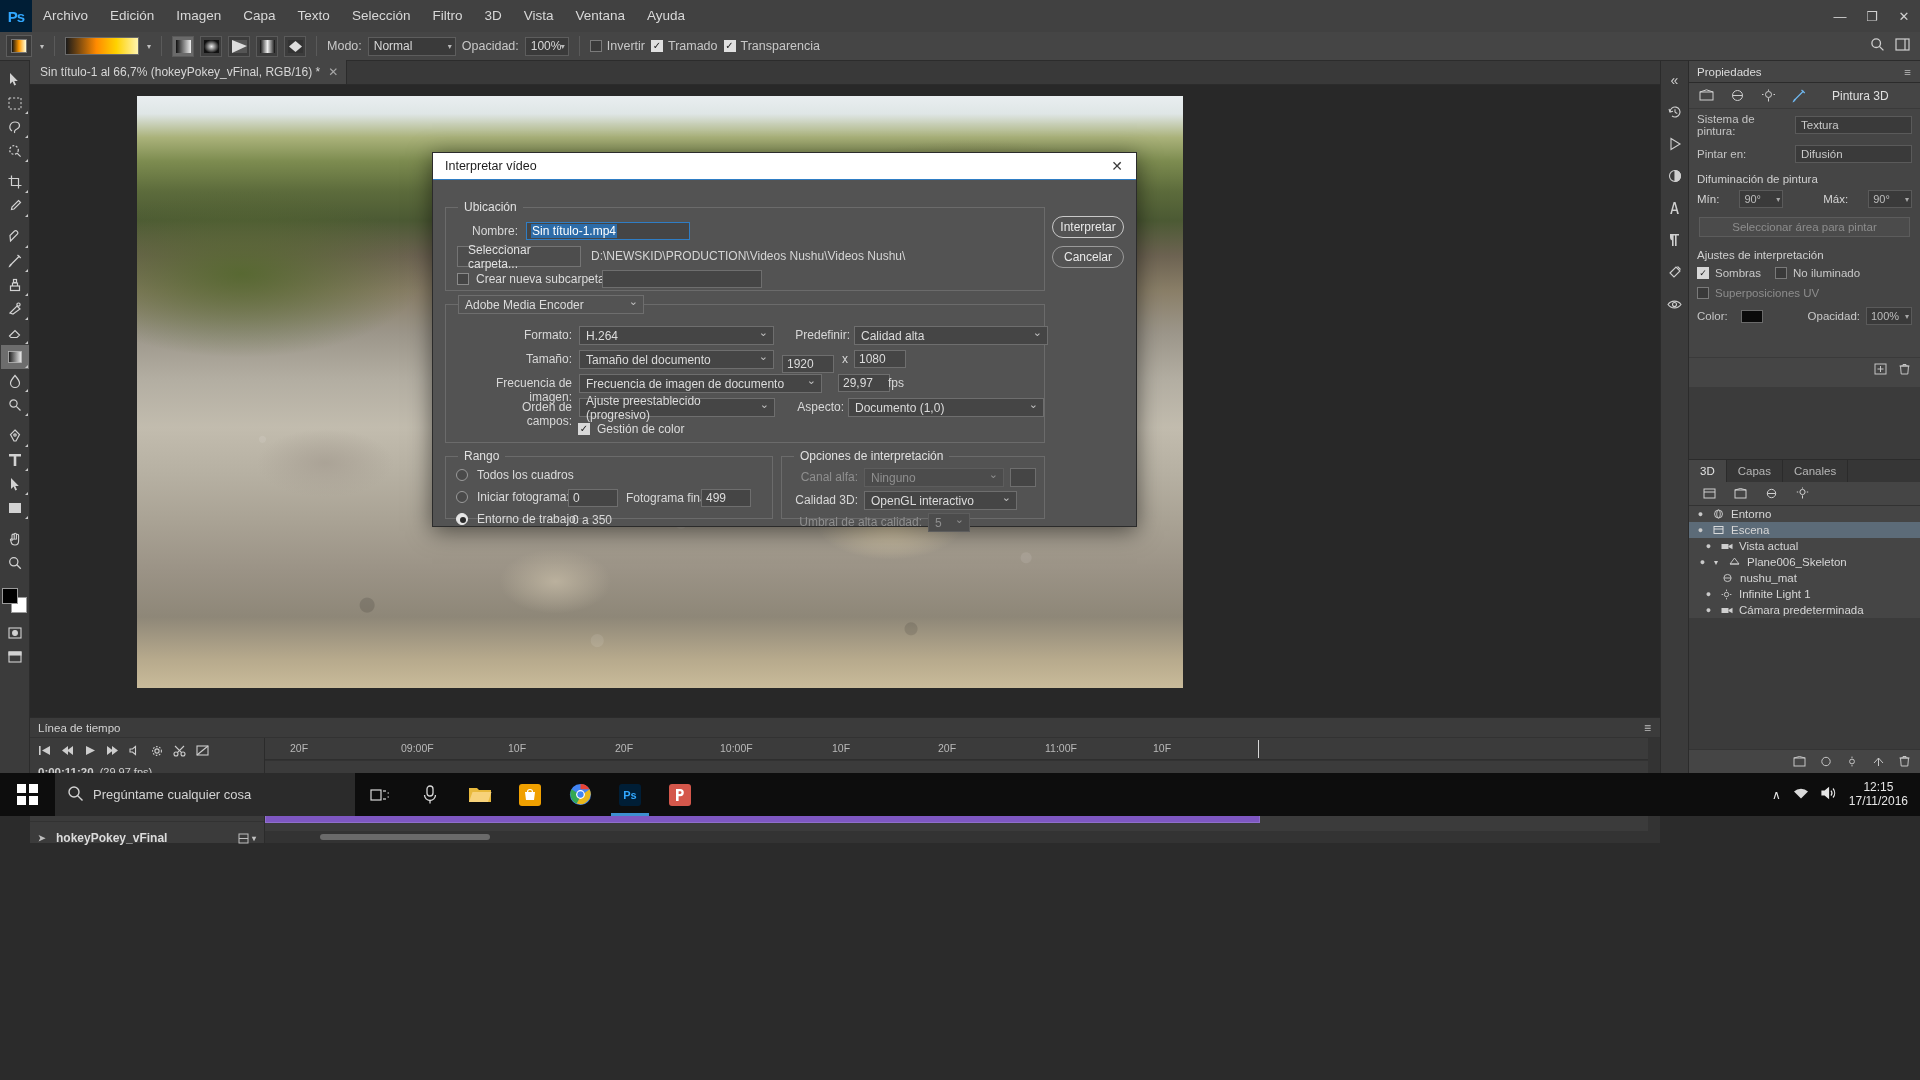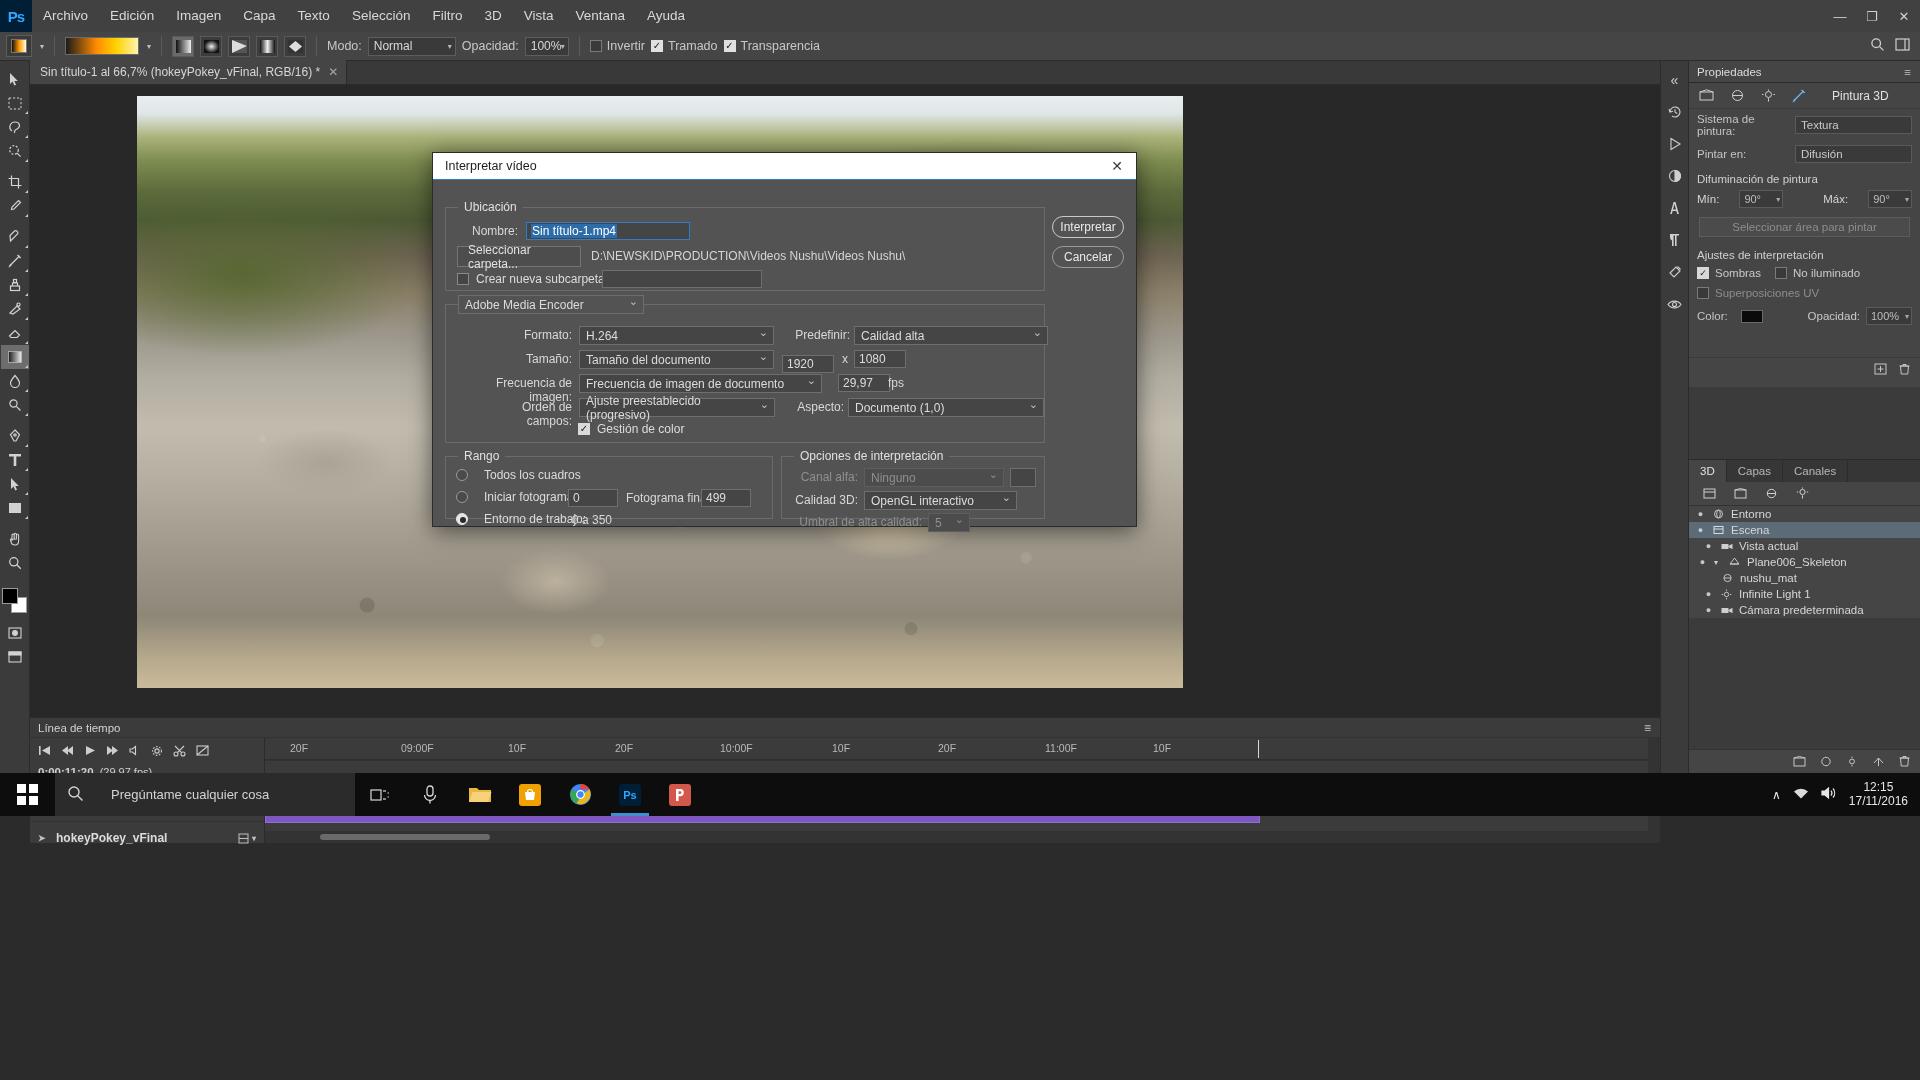--- a/index.html
+++ b/index.html
@@ -246,21 +246,21 @@
   .taskbar {
     position:absolute; left:0; bottom:0; width:1920px; height:43px;
     background:#0d0d0d; display:flex; align-items:center;
   }
   .start {
     width:55px; height:43px; display:flex; align-items:center; justify-content:center;
   }
   .start .win { display:grid; grid-template-columns:9px 9px; grid-template-rows:9px 9px; gap:2.5px; }
   .start .win i { background:#ffffff; display:block; }
   .searchbox {
-    width:300px; height:43px; background:#2b2b2b; display:flex; align-items:center; gap:27px; padding:0 12px;
+    width:300px; height:43px; background:#2b2b2b; display:flex; align-items:center; gap:9px; padding:0 12px;
     font-size:13px; color:#d3d3d3;
   }
   .tb-icon { width:50px; height:43px; display:flex; align-items:center; justify-content:center; }
   .tb-app { width:50px; height:43px; display:flex; align-items:center; justify-content:center; position:relative; }
   .tb-app.active:after { content:""; position:absolute; bottom:0; left:6px; right:6px; height:3px; background:#3d8fd0; }
   .tb-sq { width:22px; height:22px; border-radius:3px; display:flex; align-items:center; justify-content:center; font-size:11px; font-weight:bold; color:#fff; }
   .tray { margin-left:auto; display:flex; align-items:center; gap:12px; padding-right:12px; color:#e6e6e6; font-size:12px; }
   .clock { text-align:center; line-height:1.15; font-size:12px; }
 
   
@@ -305,21 +305,21 @@
     height:21px; display:flex; align-items:center; justify-content:center; padding:0 10px;
   }
   .f-path { font-size:12px; color:#d5d5d5; }
   .f-chk { display:flex; align-items:center; gap:7px; font-size:12px; color:#dcdcdc; }
   .f-cbox { width:12px; height:12px; background:#454545; border:1px solid #8a8a8a; display:flex; align-items:center; justify-content:center; }
   .f-cbox.on { background:#d9d9d9; border-color:#d9d9d9; }
   .f-cbox.on:after { content:"\2713"; color:#1a1a1a; font-size:10px; line-height:1; }
   .f-radio { width:12px; height:12px; border-radius:50%; border:1px solid #9a9a9a; background:#4a4a4a; display:inline-block; position:relative; }
   .f-radio.on { background:#e6e6e6; border-color:#e6e6e6; }
   .f-radio.on:after { content:""; position:absolute; left:3px; top:3px; width:6px; height:6px; border-radius:50%; background:#2a2a2a; }
-  .f-radiorow { display:flex; align-items:center; gap:16px; font-size:12px; color:#dcdcdc; }
+  .f-radiorow { display:flex; align-items:center; gap:9px; font-size:12px; color:#dcdcdc; }
 
   .pill-btn {
     width:72px; height:22px; border:1px solid #9a9a9a; border-radius:11px;
     background:transparent; color:#eaeaea; font-size:12px;
     display:flex; align-items:center; justify-content:center;
   }
   .pill-btn.primary { border-color:#c9c9c9; }
 </style>
 </head>
 <body>

